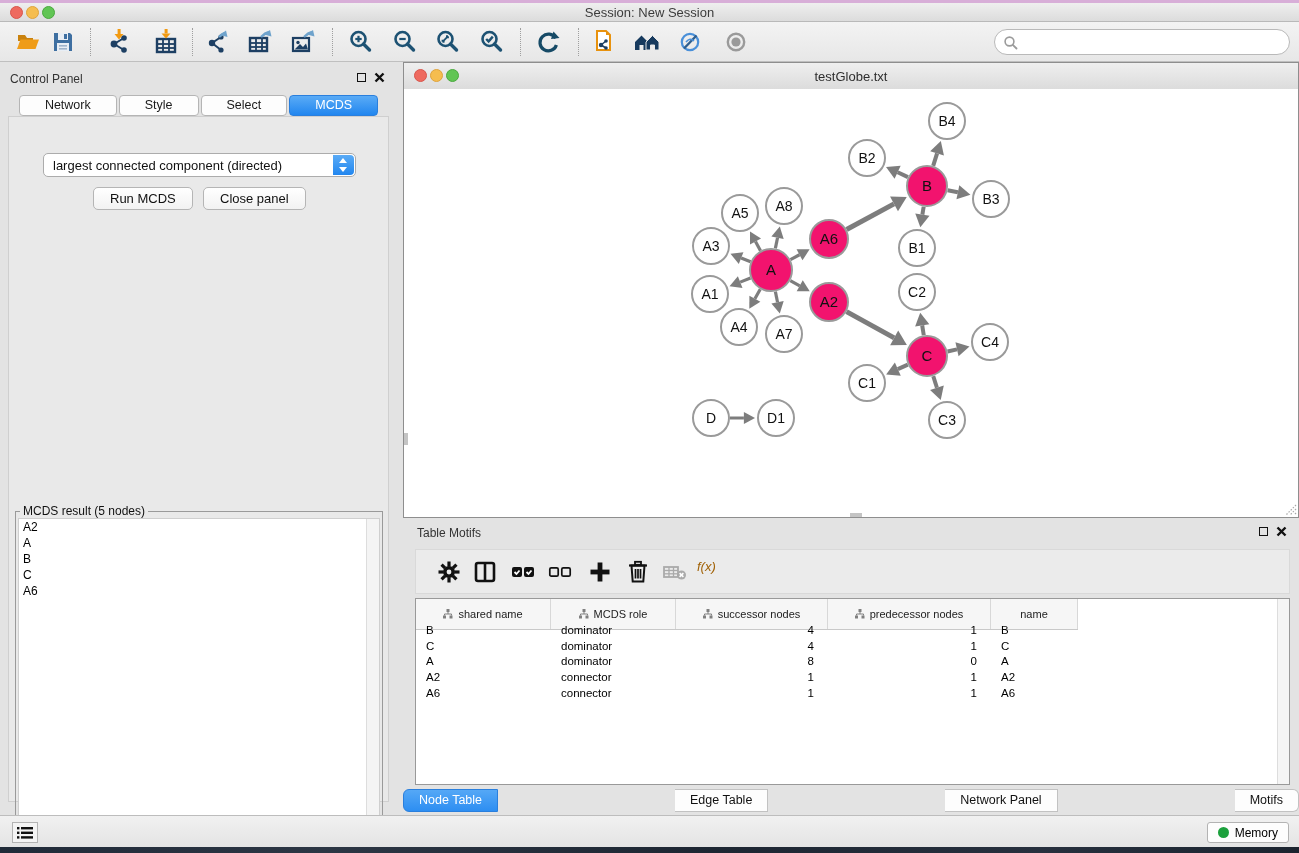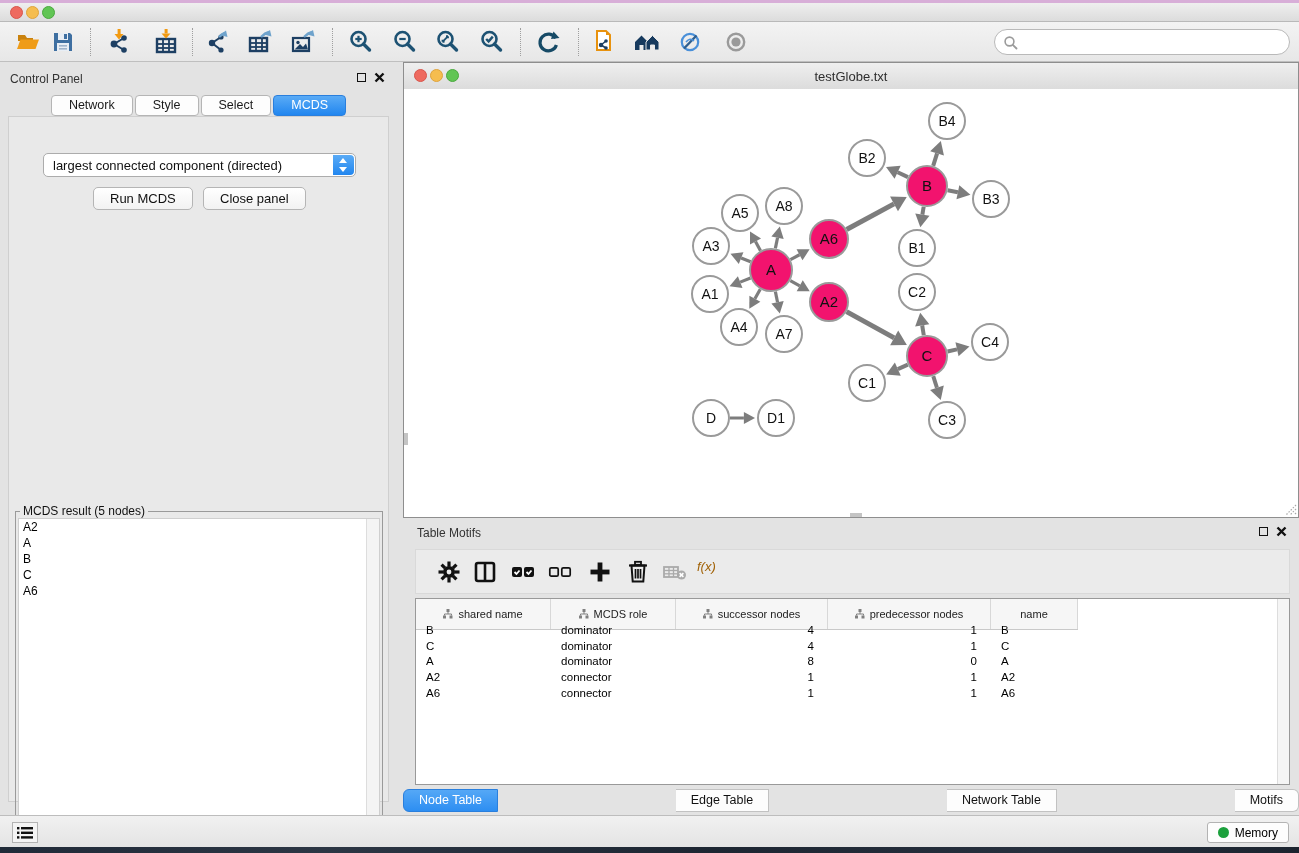--- a/index.html
+++ b/index.html
@@ -27,21 +27,21 @@
   #search-input { position:absolute; left:30px; top:2px; width:255px; height:20px; border:none; outline:none;
     font-family:"Liberation Sans",sans-serif; font-size:13px; background:transparent; }
   #search-wrap svg { position:absolute; left:8px; top:5px; }
 
   
   #control-panel { left:0; top:64px; width:397px; height:748px; }
   .panel-title { font-size:12px; color:#333; }
   .panel-btns { position:absolute; top:8px; display:flex; gap:8px; align-items:center; }
   .float-box { width:9px; height:9px; border:1.5px solid #111; background:transparent; }
   #cp-tabs { position:absolute; left:0; top:31px; width:100%; display:flex; justify-content:center; gap:2px; }
-  .cp-tab { height:21px; line-height:19px; padding:0 17px; background:#fdfdfd; border:1px solid #b5b5b5;
+  .cp-tab { height:21px; line-height:19px; padding:0 25px; background:#fdfdfd; border:1px solid #b5b5b5;
     border-radius:4px; font-size:12.5px; color:#1a1a1a; cursor:default; }
   .cp-tab.selected { background:linear-gradient(#5aabf6,#2186ef); border-color:#2a7fdd; color:#fff; }
   #cp-content { position:absolute; left:8px; top:52px; width:381px; height:686px;
     background:#e9e9e9; border:1px solid #cfcfcf; }
   #opt-label { position:absolute; top:19px; width:100%; text-align:center; font-size:13px; color:#111; }
   #criterion-select { position:absolute; left:34px; top:36px; width:313px; height:24px; background:#fff;
     border:1px solid #acacac; border-radius:5px; }
   #criterion-select .val { position:absolute; left:9px; top:4px; font-size:13px; color:#111; white-space:nowrap; }
   #criterion-select .stepper { position:absolute; right:1px; top:1px; width:21px; height:20px; margin:0;
     background:linear-gradient(#5aabf6,#2186ef); border-radius:0 4px 4px 0; }
@@ -104,20 +104,21 @@
     background:linear-gradient(90deg,#202a38,#2c3644 25%,#1d2632 55%,#27303e 80%,#1b242f); }
 </style>
 </head>
 <body>
 
 <div id="titlebar" class="abs">
   <div class="pinkstrip"></div>
   <div class="tl-dot red"></div>
   <div class="tl-dot yellow"></div>
   <div class="tl-dot green"></div>
+  <div id="window-title">Session: New Session</div>
 </div>
 
 <div id="toolbar" class="abs">
 
   <div class="tool-ic" style="left:15px">
     <svg width="26" height="26" viewBox="0 0 26 26">
       <path d="M3 6 h7 l2 3 h6 v3 H3 z" fill="#c9820e"></path>
       <path d="M2 20 L5.5 10.5 H24 L20.5 20 Z" fill="#ef9c18"></path>
     </svg>
   </div>
@@ -566,21 +567,21 @@
           <div class="td num" style="width: 163px;">1</div>
           <div class="td" style="width: 87px;">A6</div>
         </div>
       </div>
     <div id="tbl-scroll"></div>
   </div>
 
   <div id="tp-tabs">
       <div class="tp-tab selected">Node Table</div>
       <div class="tp-tab">Edge Table</div>
-      <div class="tp-tab">Network Table</div>
+      <div class="tp-tab">Network Panel</div>
       <div class="tp-tab">Motifs</div>
     </div>
 </div>
 
 <div id="status-bar" class="abs">
   <div id="taskmon-btn">
     <svg width="16" height="14" viewBox="0 0 16 14">
       <g fill="#111">
         <rect x="0" y="1" width="2.4" height="2.4"></rect>
           <rect x="4" y="1" width="12" height="2.4"></rect>

